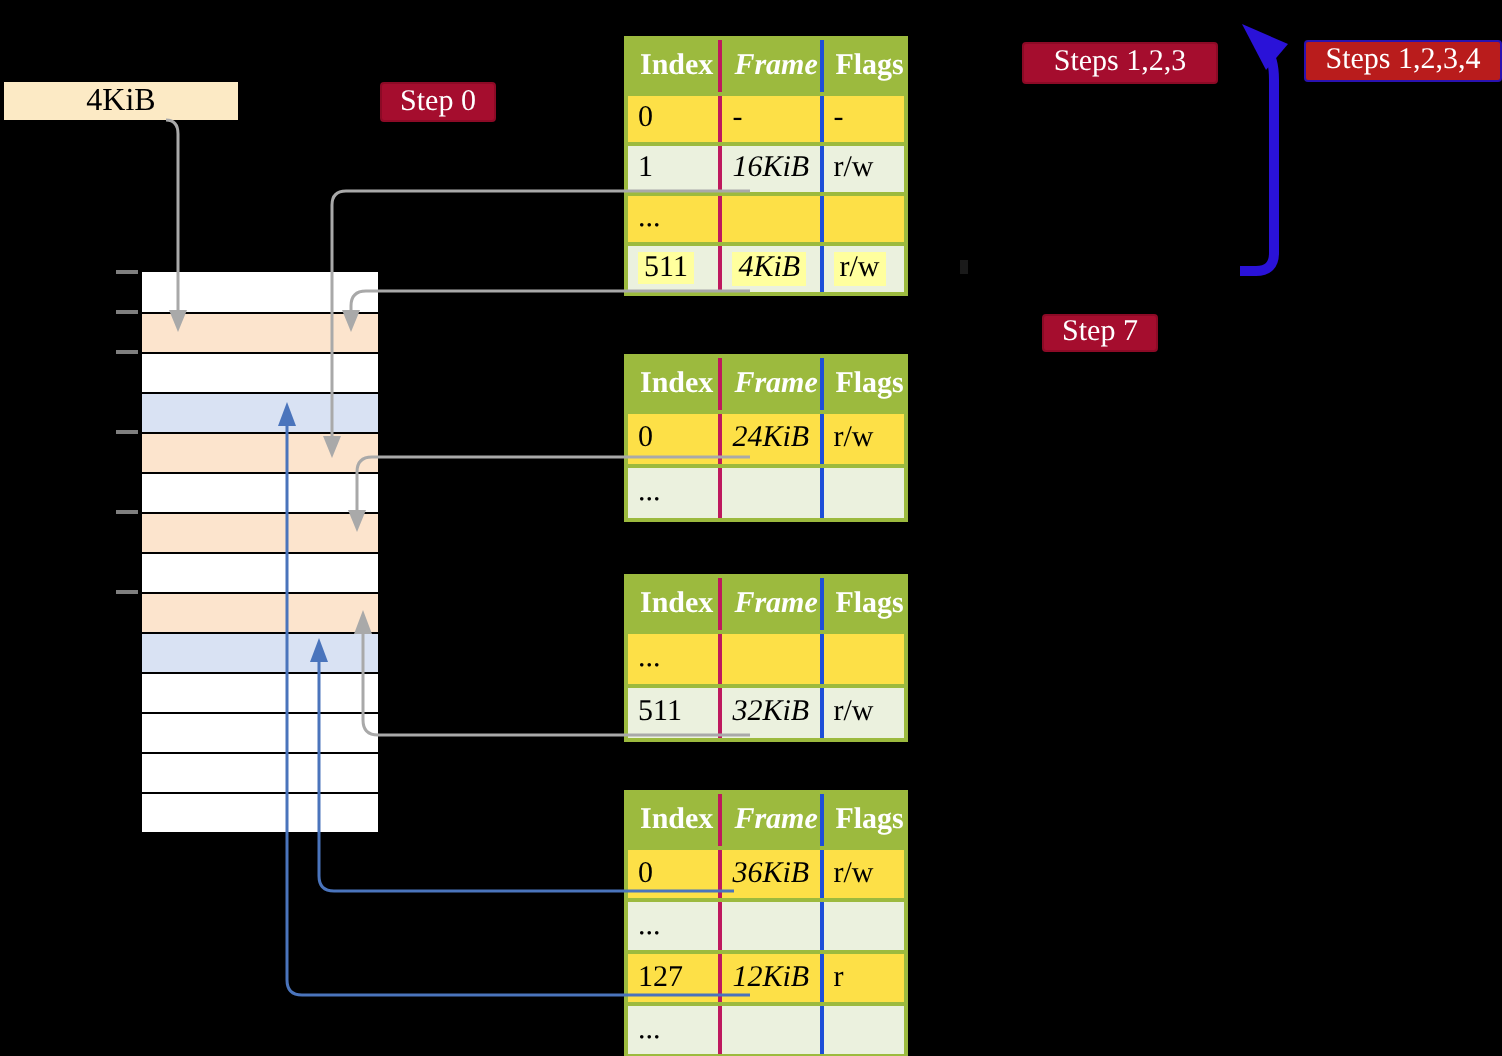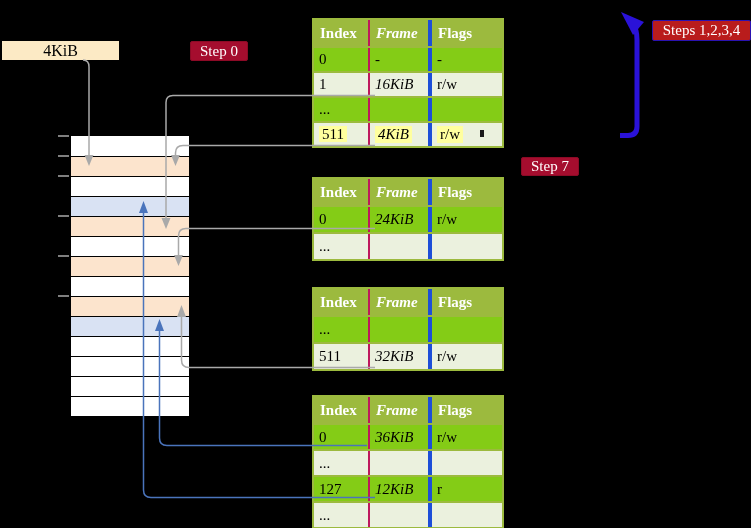--- a/index.html
+++ b/index.html
@@ -24,47 +24,48 @@
   #strip{left:69px;top:134px;width:122px;border:2px solid #000;box-sizing:border-box;background:#fff;}
   .frame-row{height:20px;box-sizing:border-box;border-top:1.5px solid #000;}
   .frame-row:first-child{border-top:none;}
   .frame-row.white{background:#ffffff;}
   .frame-row.orange{background:#fce4cd;}
   .frame-row.blue{background:#d9e2f3;}
 
   .tick{width:12px;height:2px;background:#7f7f7f;}
 
   
-  .ptable{left:312px;width:192px;border:2px solid #9cba3e;box-sizing:border-box;
-          background:#84cc16;font-size:15px;color:#000;}
+  .ptable{left:312px;width:142px;border:2px solid #9cba3e;box-sizing:border-box;
+          background:#fde047;font-size:15px;color:#000;}
   .thead{display:flex;height:26px;background:#9cba3e;color:#fff;font-weight:bold;align-items:center;}
   .trow{display:flex;height:var(--rh);align-items:center;border-top:2px solid #9cba3e;box-sizing:border-box;}
   .trow.green{background:#ebf1de;}
   .tcell{box-sizing:border-box;padding-left:5px;overflow:hidden;white-space:nowrap;}
   .thead .tcell{padding-left:6px;}
   .c-index{width:54px;}
   .c-frame{width:60px;border-left:2px solid #be185d;height:100%;display:flex;align-items:center;font-style:italic;}
-  .c-flags{width:50px;border-left:4px solid #1d4ed8;height:100%;display:flex;align-items:center;}
+  .c-flags{width:50px;border-left:2px solid #1d4ed8;height:100%;display:flex;align-items:center;}
   .hl{background:#ffff9e;padding:0 3px;}
 
   #t1{top:18px;--rh:25px;}
   #t2{top:177px;--rh:27px;}
   #t3{top:287px;--rh:27px;}
   #t4{top:395px;--rh:26px;}
 
   #connectors{left:0;top:0;pointer-events:none;z-index:10;}
 </style>
 </head>
 <body>
 
 <div id="canvas">
 
   <div class="abs wheat-label">4KiB</div>
 
   <div class="abs badge red" id="badge-step0">Step 0</div>
+  <div class="abs badge red" id="badge-steps123">Steps 1,2,3</div>
   <div class="abs badge blue" id="badge-steps1234">Steps 1,2,3,4</div>
   <div class="abs badge red" id="badge-step4">Step 7</div>
 
   <div class="abs tick" style="left:58px;top:135px;"></div>
   <div class="abs tick" style="left:58px;top:155px;"></div>
   <div class="abs tick" style="left:58px;top:175px;"></div>
   <div class="abs tick" style="left:58px;top:215px;"></div>
   <div class="abs tick" style="left:58px;top:255px;"></div>
   <div class="abs tick" style="left:58px;top:295px;"></div>
 

